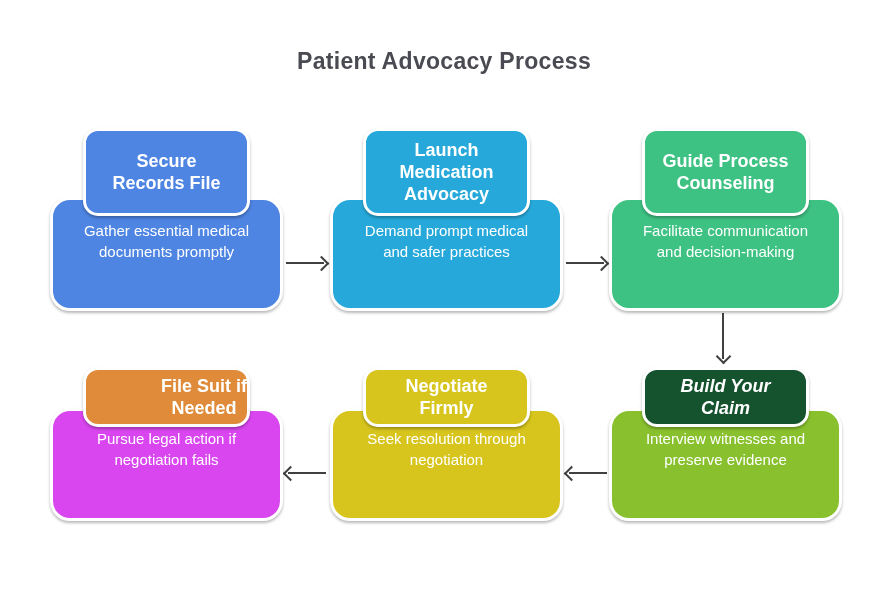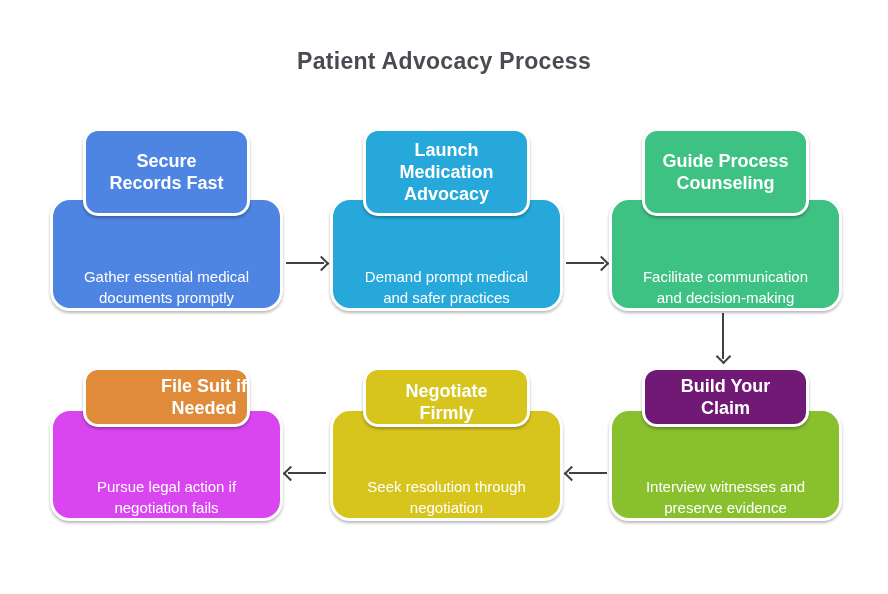--- a/index.html
+++ b/index.html
@@ -24,21 +24,21 @@
   }
   
   .step { position: absolute; width: 233px; }
   .step .card {
     position: absolute;
     left: 0; width: 233px;
     box-sizing: border-box;
     border: 3px solid #ffffff;
     border-radius: 20px;
     box-shadow: 0 2px 3px rgba(0,0,0,0.28);
-    display: flex; align-items: flex-end; justify-content: center;
+    display: flex; align-items: flex-start; justify-content: center;
     z-index: 1;
   }
   .step .tab {
     position: absolute;
     left: 33px; top: 0; width: 167px;
     box-sizing: border-box;
     border: 3px solid #ffffff;
     border-radius: 15px;
     box-shadow: 0 2px 3px rgba(0,0,0,0.28);
     display: flex; align-items: center; justify-content: center;
@@ -106,21 +106,21 @@
 
   <h1 class="diagram-title" style="color: rgb(74, 75, 82);">Patient Advocacy Process</h1>
 
   <div class="step row1 s1">
     <div class="card" style="background-color: rgb(78, 132, 226);">
       <p class="desc">Gather essential medical
 documents promptly</p>
     </div>
     <div class="tab" style="background-color: rgb(78, 132, 226);">
       <h2 class="step-title">Secure
-Records Fast</h2>
+Records File</h2>
     </div>
   </div>
 
   <div class="step row1 s2">
     <div class="card" style="background-color: rgb(38, 169, 218);">
       <p class="desc">Demand prompt medical
 and safer practices</p>
     </div>
     <div class="tab" style="background-color: rgb(38, 169, 218);">
       <h2 class="step-title">Launch
@@ -138,32 +138,32 @@
       <h2 class="step-title">Guide Process
 Counseling</h2>
     </div>
   </div>
 
   <div class="step row2 s4">
     <div class="card" style="background-color: rgb(137, 193, 46);">
       <p class="desc">Interview witnesses and
 preserve evidence</p>
     </div>
-    <div class="tab" style="background-color: #701a75;">
+    <div class="tab" style="background-color: #14532d; font-style: italic;">
       <h2 class="step-title">Build Your
 Claim</h2>
     </div>
   </div>
 
   <div class="step row2 s5">
     <div class="card" style="background-color: rgb(215, 197, 29);">
       <p class="desc">Seek resolution through
 negotiation</p>
     </div>
-    <div class="tab" style="background-color: rgb(215, 197, 29); align-items: flex-end;">
+    <div class="tab" style="background-color: rgb(215, 197, 29);">
       <h2 class="step-title">Negotiate
 Firmly</h2>
     </div>
   </div>
 
   <div class="step row2 s6">
     <div class="card" style="background-color: #d946ef;">
       <p class="desc">Pursue legal action if
 negotiation fails</p>
     </div>

